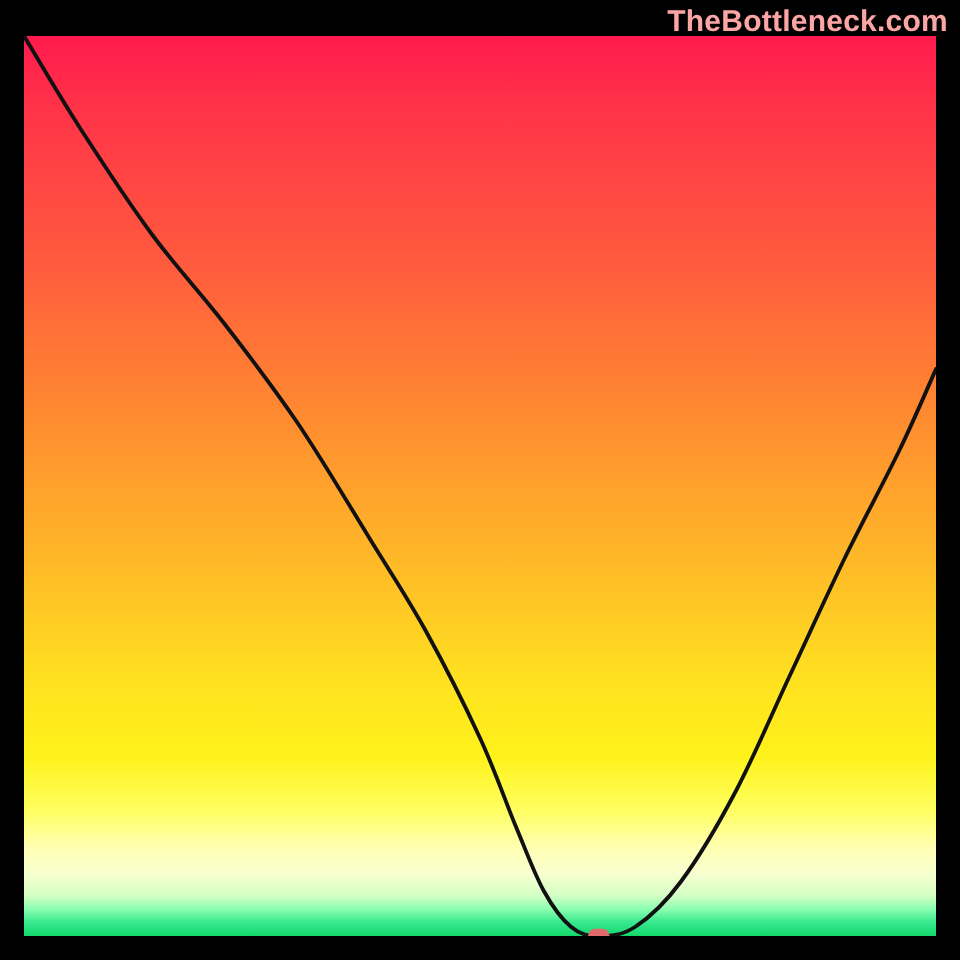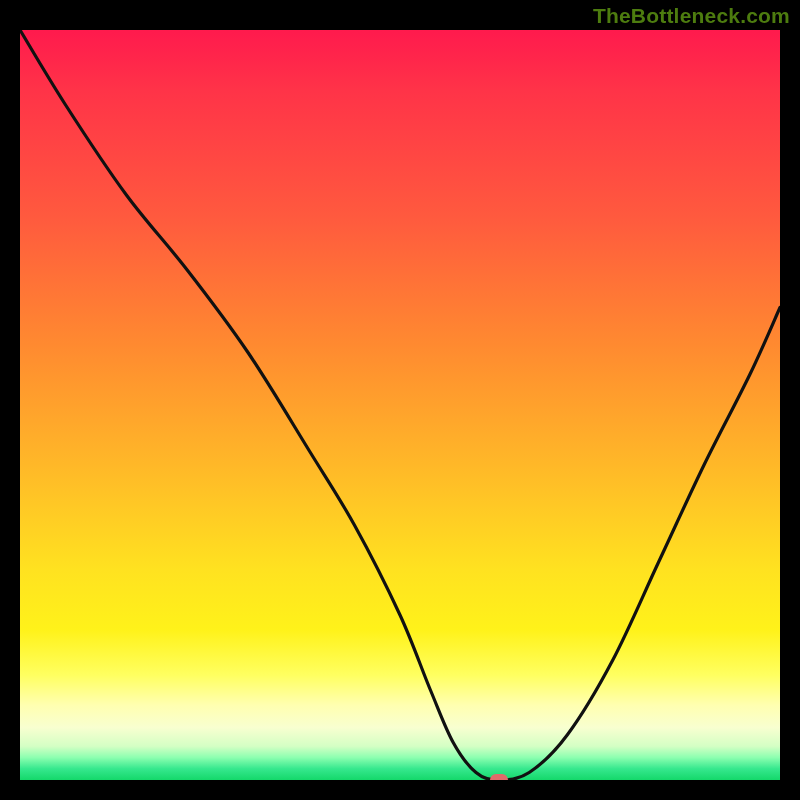--- a/index.html
+++ b/index.html
@@ -14,22 +14,22 @@
   .frame {
     position: relative;
     width: 800px;
     height: 800px;
     background: #000;
   }
   .watermark {
     position: absolute;
     top: 4px;
     right: 10px;
-    color: #4d7c0f;
-    font-size: 21px;
+    color: #fca5a5;
+    font-size: 25px;
     font-weight: 600;
     letter-spacing: 0.2px;
     z-index: 5;
   }
   .plot {
     position: absolute;
     
     left: 20px;
     top: 30px;
     width: 760px;

